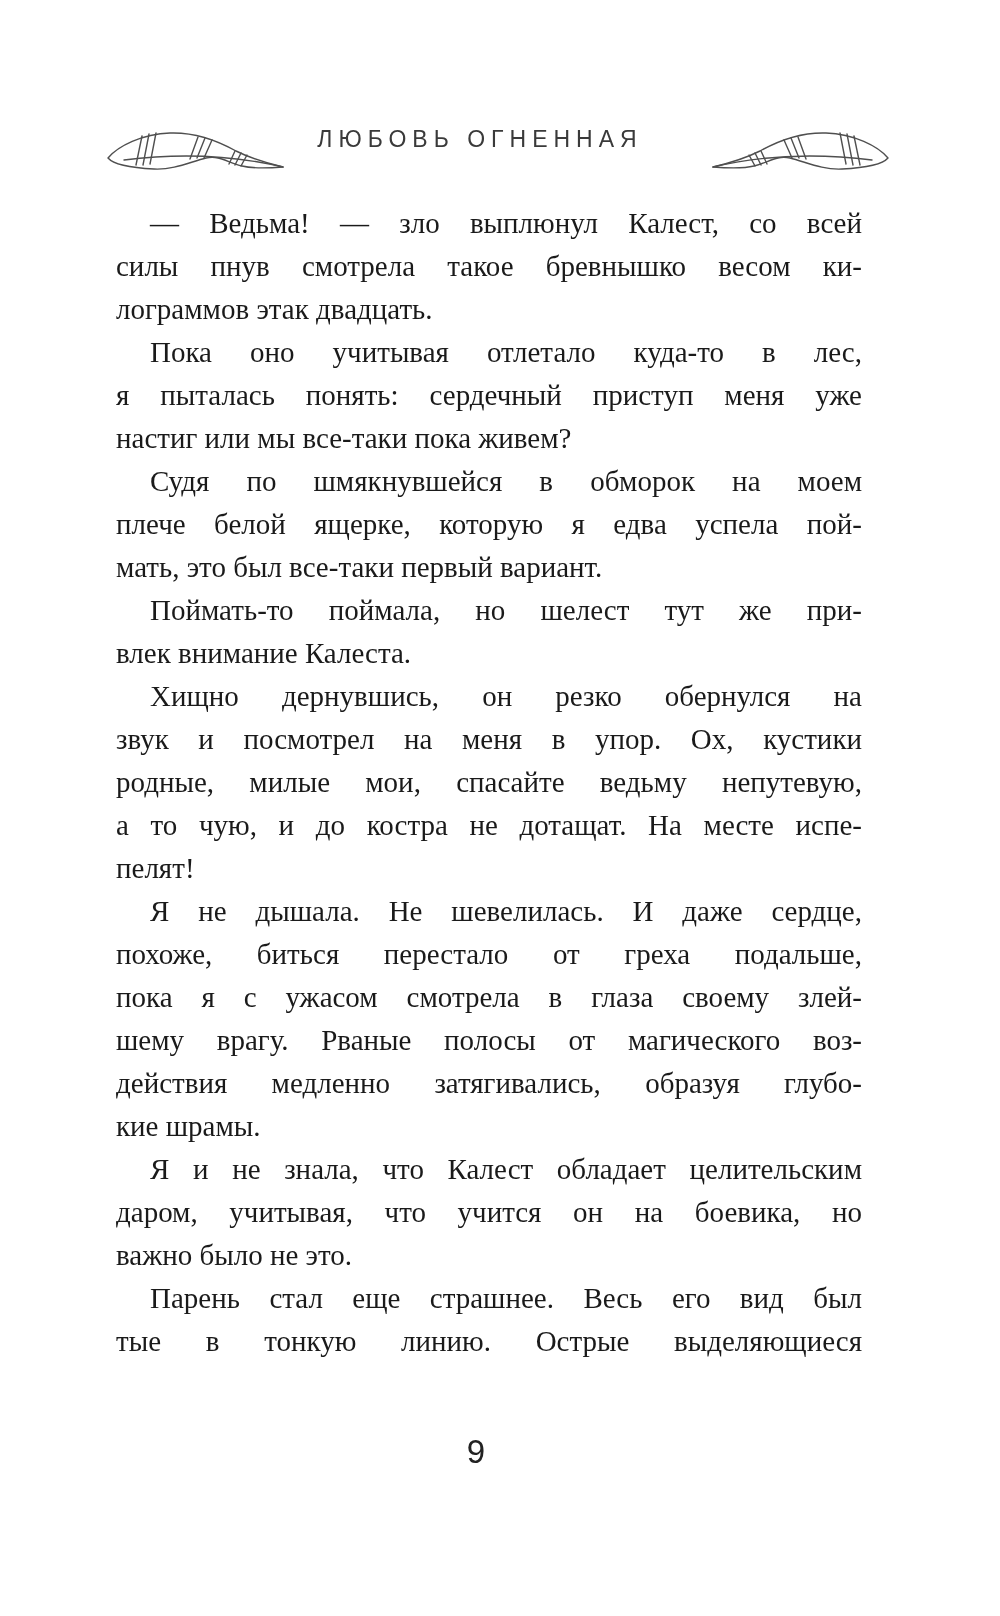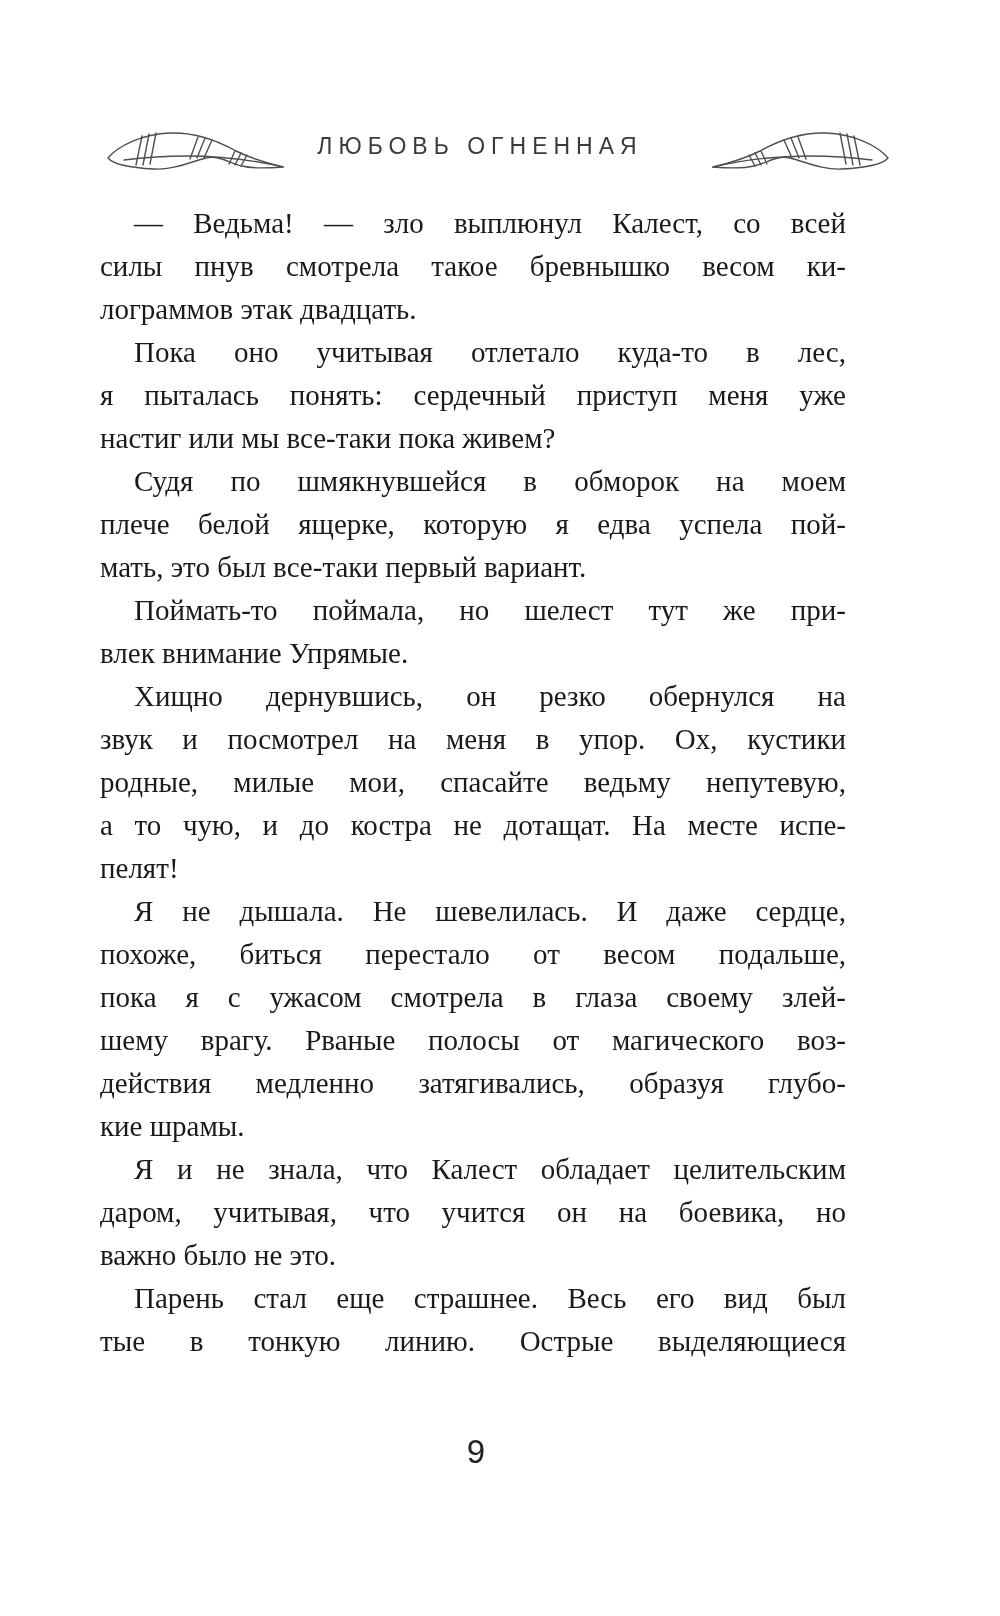--- a/index.html
+++ b/index.html
@@ -18,38 +18,38 @@
     font-family:"Liberation Serif", serif;
     overflow:hidden;
   }
   .page{position:absolute;inset:0;}
 
   
   .running-head{
     position:absolute;top:0;left:0;width:1000px;height:180px;
   }
   .chapter-title{
-    position:absolute;top:133px;left:100px;width:760px;
+    position:absolute;top:126px;left:100px;width:760px;
     text-align:center;
     font-family:"Liberation Sans", sans-serif;
     font-size:23px;line-height:26px;
     letter-spacing:6px;
     color:var(--header-text);
   }
   .ornament{
     position:absolute;top:124px;width:188px;height:56px;
   }
   .ornament.left{left:102px;}
   .ornament.right{left:706px;transform:scaleX(-1);}
   .ornament svg{display:block;width:100%;height:100%;}
   .ornament path{fill:none;stroke:var(--ornament);stroke-width:1.4;stroke-linecap:round;stroke-linejoin:round;}
 
   
   .body-text{
-    position:absolute;top:202px;left:100px;width:746px;
+    position:absolute;top:202px;left:116px;width:746px;
     font-size:29px;line-height:43px;
     color:var(--text);
   }
   .paragraph{margin:0;}
   .line{
     text-align:justify;
     text-align-last:justify;
     text-justify:inter-word;
     white-space:normal;
   }
@@ -123,32 +123,32 @@
         <div class="line">я пыталась понять: сердечный приступ меня уже</div>
         <div class="line para-end">настиг или мы все-таки пока живем?</div>
       </div>
       <div class="paragraph">
         <div class="line first">Судя по шмякнувшейся в обморок на моем</div>
         <div class="line">плече белой ящерке, которую я едва успела пой-</div>
         <div class="line para-end">мать, это был все-таки первый вариант.</div>
       </div>
       <div class="paragraph">
         <div class="line first">Поймать-то поймала, но шелест тут же при-</div>
-        <div class="line para-end">влек внимание Упрямые.</div>
+        <div class="line para-end">влек внимание Калеста.</div>
       </div>
       <div class="paragraph">
         <div class="line first">Хищно дернувшись, он резко обернулся на</div>
         <div class="line">звук и посмотрел на меня в упор. Ох, кустики</div>
         <div class="line">родные, милые мои, спасайте ведьму непутевую,</div>
         <div class="line">а то чую, и до костра не дотащат. На месте испе-</div>
         <div class="line para-end">пелят!</div>
       </div>
       <div class="paragraph">
         <div class="line first">Я не дышала. Не шевелилась. И даже сердце,</div>
-        <div class="line">похоже, биться перестало от весом подальше,</div>
+        <div class="line">похоже, биться перестало от греха подальше,</div>
         <div class="line">пока я с ужасом смотрела в глаза своему злей-</div>
         <div class="line">шему врагу. Рваные полосы от магического воз-</div>
         <div class="line">действия медленно затягивались, образуя глубо-</div>
         <div class="line para-end">кие шрамы.</div>
       </div>
       <div class="paragraph">
         <div class="line first">Я и не знала, что Калест обладает целительским</div>
         <div class="line">даром, учитывая, что учится он на боевика, но</div>
         <div class="line para-end">важно было не это.</div>
       </div>

